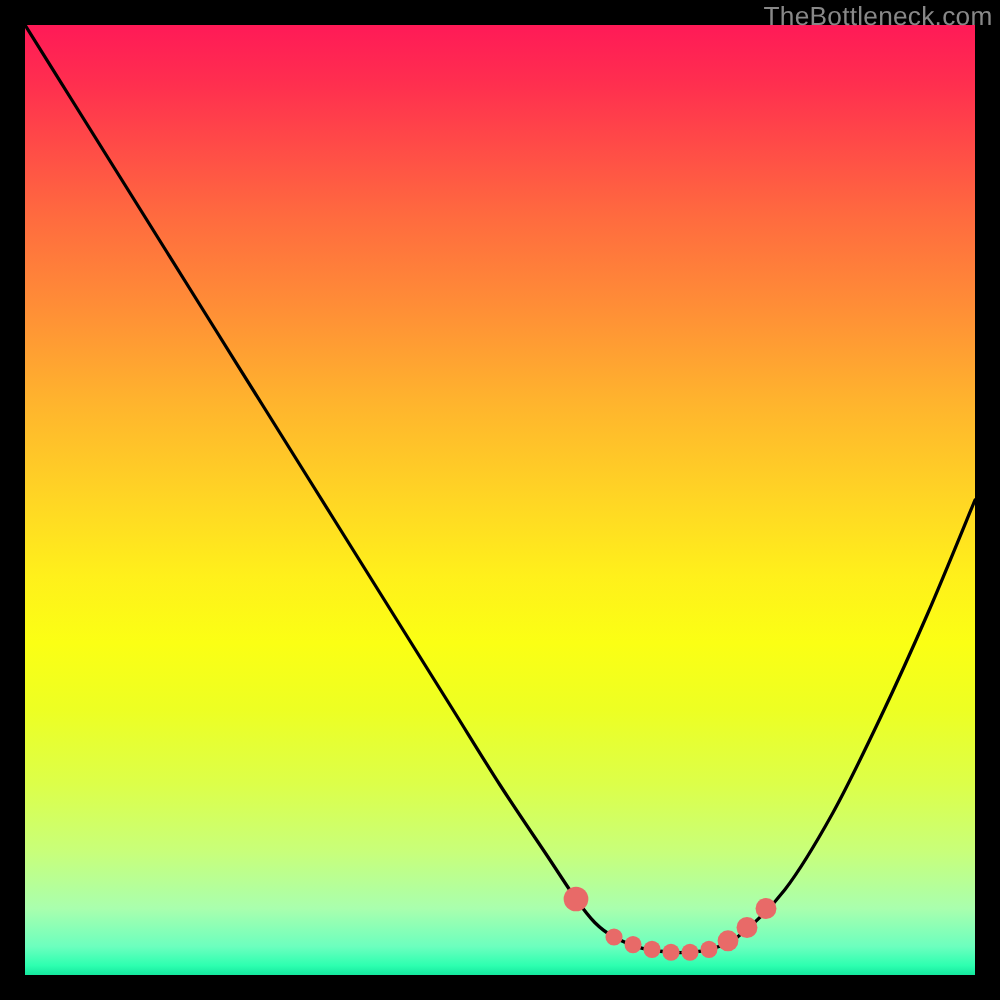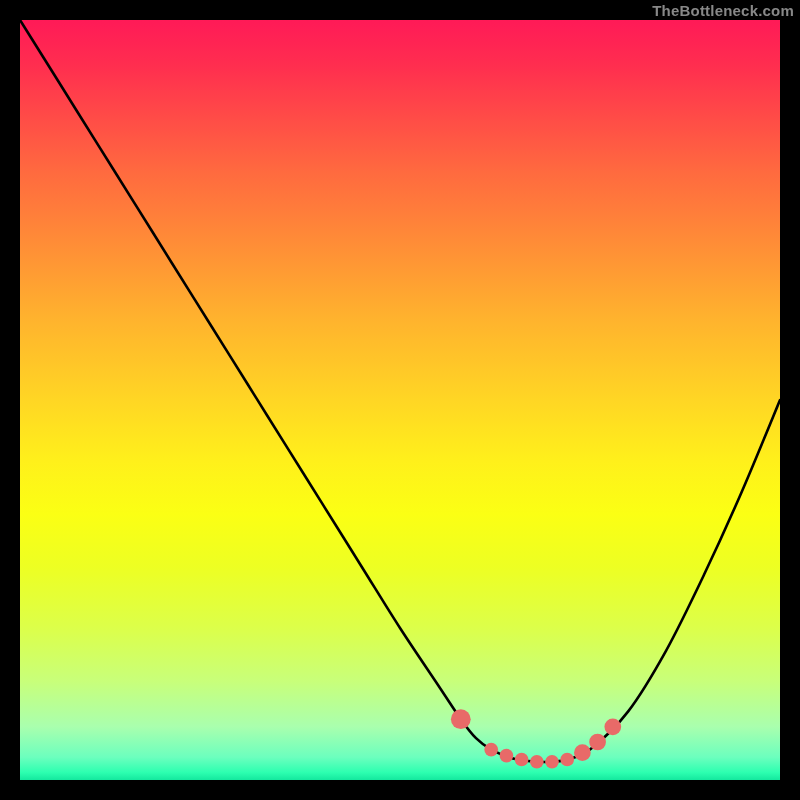--- a/index.html
+++ b/index.html
@@ -57,22 +57,22 @@
     left: 0;
     top: 0;
     width: 760px;
     height: 760px;
   }
   .watermark {
     position: absolute;
     top: 2px;
     right: 6px;
     color: #888888;
-    font-size: 15px;
-    font-weight: 700;
+    font-size: 21px;
+    font-weight: 400;
     letter-spacing: 0.2px;
   }
 </style>
 </head>
 <body>
 
 <div class="frame">
   <div class="plot-area">
     <div class="gradient"></div>
     <svg class="curve-svg" viewBox="0 0 760 760" preserveAspectRatio="none">

